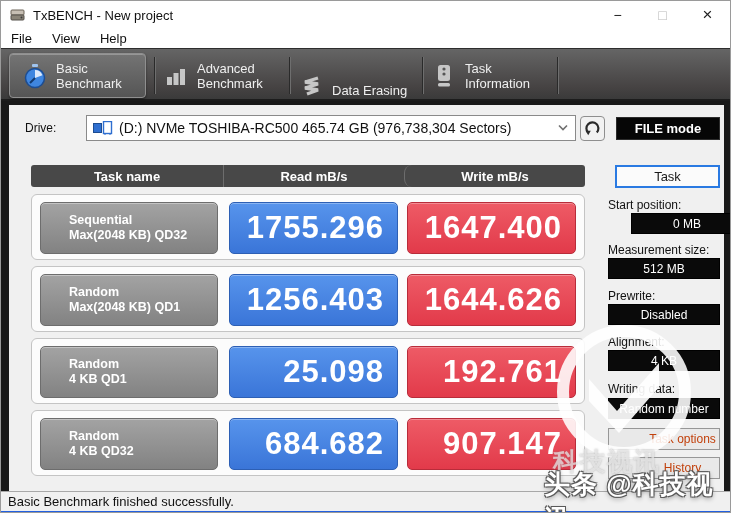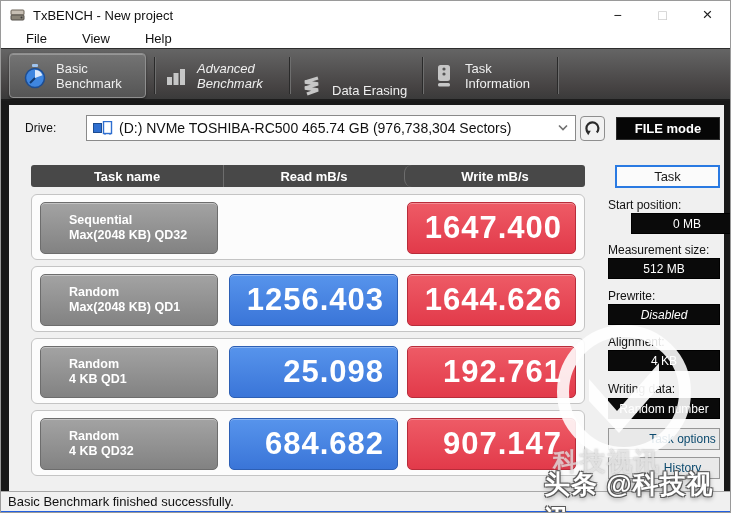--- a/index.html
+++ b/index.html
@@ -12,21 +12,21 @@
   .titlebar { position:absolute; top:0; left:0; width:100%; height:28px; background:#fff; display:flex; align-items:center; }
   .app-icon { margin-left:9px; width:16px; height:14px; }
   .title-text { margin-left:7px; font-size:13px; color:#111; }
   .tb-controls { position:absolute; right:0; top:0; height:28px; display:flex; }
   .tb-btn { width:45px; height:28px; display:flex; align-items:center; justify-content:center; font-size:14px; color:#222; cursor:default; }
   .tb-btn.max { color:#b9b9b9; }
   .tb-btn.close { font-size:17px; }
 
   
   .menubar { position:absolute; top:28px; left:0; width:100%; height:19px; background:#fff; display:flex; align-items:center; }
-  .menu-item { font-size:13px; color:#111; padding:0 10px;margin-left:15px; }
+  .menu-item { font-size:13px; color:#111; padding:0 10px; }
 
   
   .toolbar { position:absolute; top:47px; left:0; width:100%; height:53px;
     background:linear-gradient(#656565,#454242 78%,#3a3a3a); border-top:1px solid #2e2e2e; border-bottom:2px solid #1c1c1c; }
   .tab { position:absolute; top:4px; height:45px; display:flex; align-items:center; color:#efefef; font-size:13px; line-height:15px; }
   .tab .ticon { margin-right:9px; }
   .tab.active { background:linear-gradient(#747474,#555); border:1px solid #8f8f8f; border-radius:4px;
     box-shadow:inset 0 1px 0 rgba(255,255,255,.25), 0 1px 2px rgba(0,0,0,.5); }
   .tsep { position:absolute; top:8px; height:37px; width:1px; background:#2a2a2a; box-shadow:1px 0 0 #6e6e6e; }
 
@@ -59,21 +59,21 @@
   .val-read { left:197px; background:linear-gradient(#5794ec,#3a75d8); border:1px solid #2d5fb4; box-shadow:inset 0 1px 0 rgba(255,255,255,.3); }
   .val-write { left:375px; background:linear-gradient(#ee5b66,#e23a4a); border:1px solid #b82c3a; box-shadow:inset 0 1px 0 rgba(255,255,255,.3); }
 
   
   .start-btn { position:absolute; left:606px; top:60px; width:105px; height:23px; background:#fbfbfb; border:2px solid #2a7ae2;
     font-size:13px; color:#1a1a1a; display:flex; align-items:center; justify-content:center; }
   .sb-label { position:absolute; left:599px; font-size:12px; color:#111; }
   .sb-field { position:absolute; left:599px; width:112px; height:21px; background:#0a0a0a; color:#fff; font-size:12px;
     display:flex; align-items:center; justify-content:center; border:1px solid #000; }
   .sb-btn { position:absolute; left:599px; width:112px; height:22px; background:#e9e9e9; border:1px solid #979797;
-    font-size:12px; color:#0c4a6e; display:flex; align-items:center; justify-content:center;padding-left:37px; }
+    font-size:12px; color:#c2410c; display:flex; align-items:center; justify-content:center;padding-left:37px; }
 
   
   .statusbar { position:absolute; left:0; top:490px; width:731px; height:20px; background:#f0f0f0; border-top:1px solid #a8a8a8;
     display:flex; align-items:center; font-size:13px; color:#111; padding-left:7px; }
   .bottom-line { position:absolute; left:0; top:510px; width:731px; height:3px; background:#2260e0; }
 
   
   .watermark { position:absolute; left:0; top:0; width:731px; height:513px; pointer-events:none; z-index:50; }
   .wm-ghost { position:absolute; left:552px; top:444px; font-size:25px; font-weight:bold; letter-spacing:2px;
     color:rgba(242,242,242,.68); text-shadow:0 0 2px rgba(120,120,120,.5); }
@@ -112,21 +112,21 @@
         <circle cx="12" cy="15" r="9.5" fill="#3f86e0" stroke="#1d4d92" stroke-width="1.5"></circle>
         <path d="M12 15 L12 7 A8 8 0 0 1 19.4 12.2 Z" fill="#eef4fd" opacity="0.9"></path>
         <line x1="12" y1="15" x2="7" y2="20" stroke="#143a6e" stroke-width="2"></line>
       </svg>
       <span>
         <span>Basic</span><br><span>Benchmark</span>
       </span>
     </div>
     <div class="tsep" style="left:153px;"></div>
 
-    <div class="tab" style="left:163px; width:118px;font-style:italic;">
+    <div class="tab" style="left:163px; width:118px;">
       <svg class="ticon" width="24" height="24" viewBox="0 0 24 24">
         <rect x="3" y="13" width="5" height="8" fill="#c6c6c6"></rect>
         <rect x="9.5" y="9" width="5" height="12" fill="#c6c6c6"></rect>
         <rect x="16" y="5" width="5" height="16" fill="#c6c6c6"></rect>
       </svg>
       <span>
         <span>Advanced</span><br><span>Benchmark</span>
       </span>
     </div>
     <div class="tsep" style="left:288px;"></div>
@@ -181,20 +181,21 @@
         <div class="th c1">Task name</div>
         <div class="th c2">Read mB/s</div>
         <div class="th c3">Write mB/s</div>
       </div>
 
       <div class="trow" style="top:89px;">
         <div class="task-btn">
           <span>Sequential</span>
             <span>Max(2048 KB) QD32</span>
         </div>
+        <div class="val-btn val-read">1755.296</div>
         <div class="val-btn val-write">1647.400</div>
       </div>
 
       <div class="trow" style="top:161px;">
         <div class="task-btn">
           <span>Random</span>
             <span>Max(2048 KB) QD1</span>
         </div>
         <div class="val-btn val-read">1256.403</div>
         <div class="val-btn val-write">1644.626</div>
@@ -220,21 +221,21 @@
 
       <div class="start-btn">Task</div>
 
       <span class="sb-label" style="top:93px;">Start position:</span>
       <div class="sb-field" style="top:108px;margin-left:23px;">0 MB</div>
 
       <span class="sb-label" style="top:138px;">Measurement size:</span>
       <div class="sb-field" style="top:153px;">512 MB</div>
 
       <span class="sb-label" style="top:184px;">Prewrite:</span>
-      <div class="sb-field" style="top:199px;font-style:italic;">Disabled</div>
+      <div class="sb-field" style="top:199px;">Disabled</div>
 
       <span class="sb-label" style="top:230px;">Alignment:</span>
       <div class="sb-field" style="top:245px;">4 KB</div>
 
       <span class="sb-label" style="top:277px;">Writing data:</span>
       <div class="sb-field" style="top:293px;">Random number</div>
 
       <div class="sb-btn" style="top:323px;">Task options</div>
       <div class="sb-btn" style="top:352px;">History</div>
     </div>

